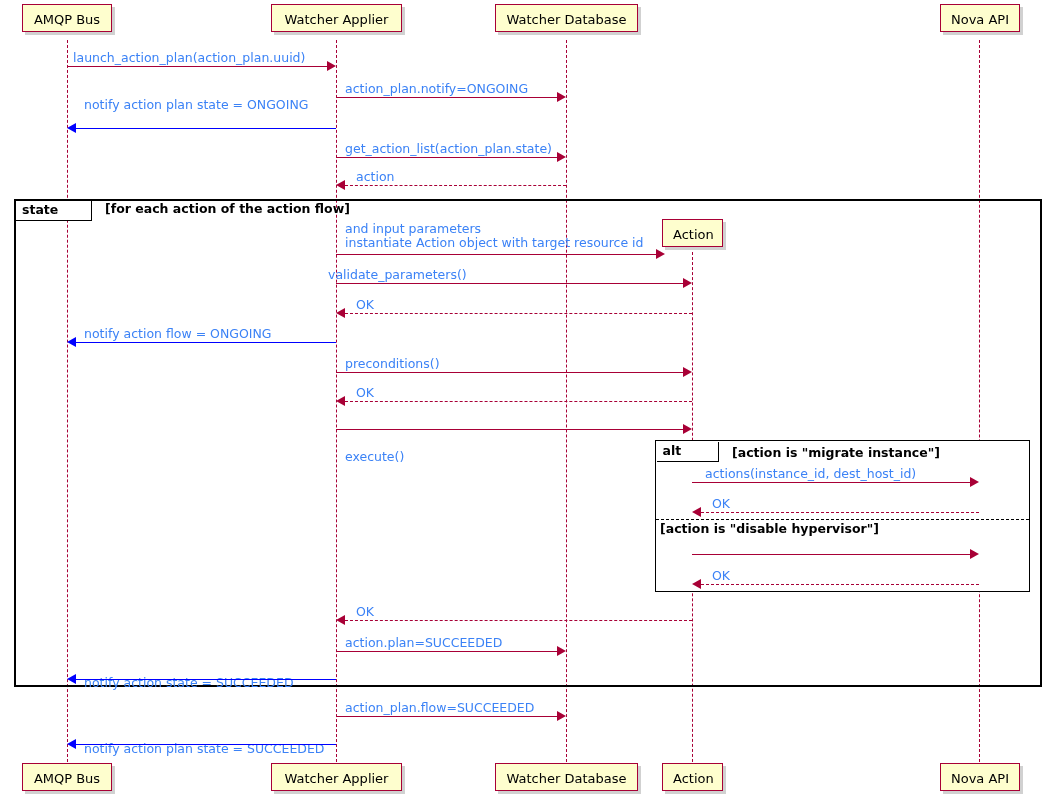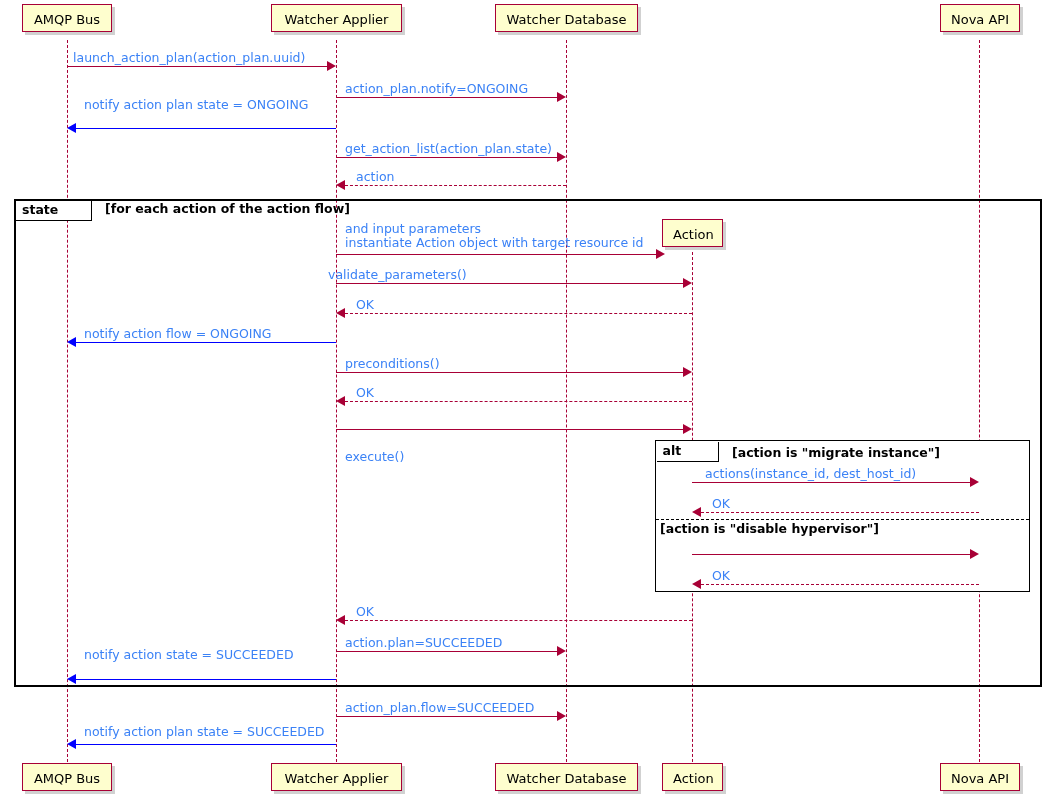--- a/index.html
+++ b/index.html
@@ -214,25 +214,25 @@
   <div class="arrowhead left" style="left:692px; top:579px;"></div>
 
   <div class="msg-label" style="left:356px; top:605px;">OK</div>
   <div class="msg-line dashed" style="left:345px; top:620px; width:347px;"></div>
   <div class="arrowhead left" style="left:336px; top:615px;"></div>
 
   <div class="msg-label" style="left:345px; top:636px;">action.plan=SUCCEEDED</div>
   <div class="msg-line solid" style="left:336px; top:651px; width:221px;"></div>
   <div class="arrowhead right" style="left:557px; top:646px;"></div>
 
-  <div class="msg-label" style="left:84px; top:648px;">notify action state = SUCCEEDED</div>
+  <div class="msg-label" style="left:84px; top:676px;">notify action state = SUCCEEDED</div>
   <div class="msg-line solid blue" style="left:76px; top:679px; width:260px;"></div>
   <div class="arrowhead left blue" style="left:67px; top:674px;"></div>
 
   <div class="msg-label" style="left:345px; top:701px;">action_plan.flow=SUCCEEDED</div>
   <div class="msg-line solid" style="left:336px; top:716px; width:221px;"></div>
   <div class="arrowhead right" style="left:557px; top:711px;"></div>
 
-  <div class="msg-label" style="left:84px; top:725px;">notify action plan state = SUCCEEDED</div>
+  <div class="msg-label" style="left:84px; top:742px;">notify action plan state = SUCCEEDED</div>
   <div class="msg-line solid blue" style="left:76px; top:744px; width:260px;"></div>
   <div class="arrowhead left blue" style="left:67px; top:739px;"></div>
 
 </div>
 
 </body></html>

